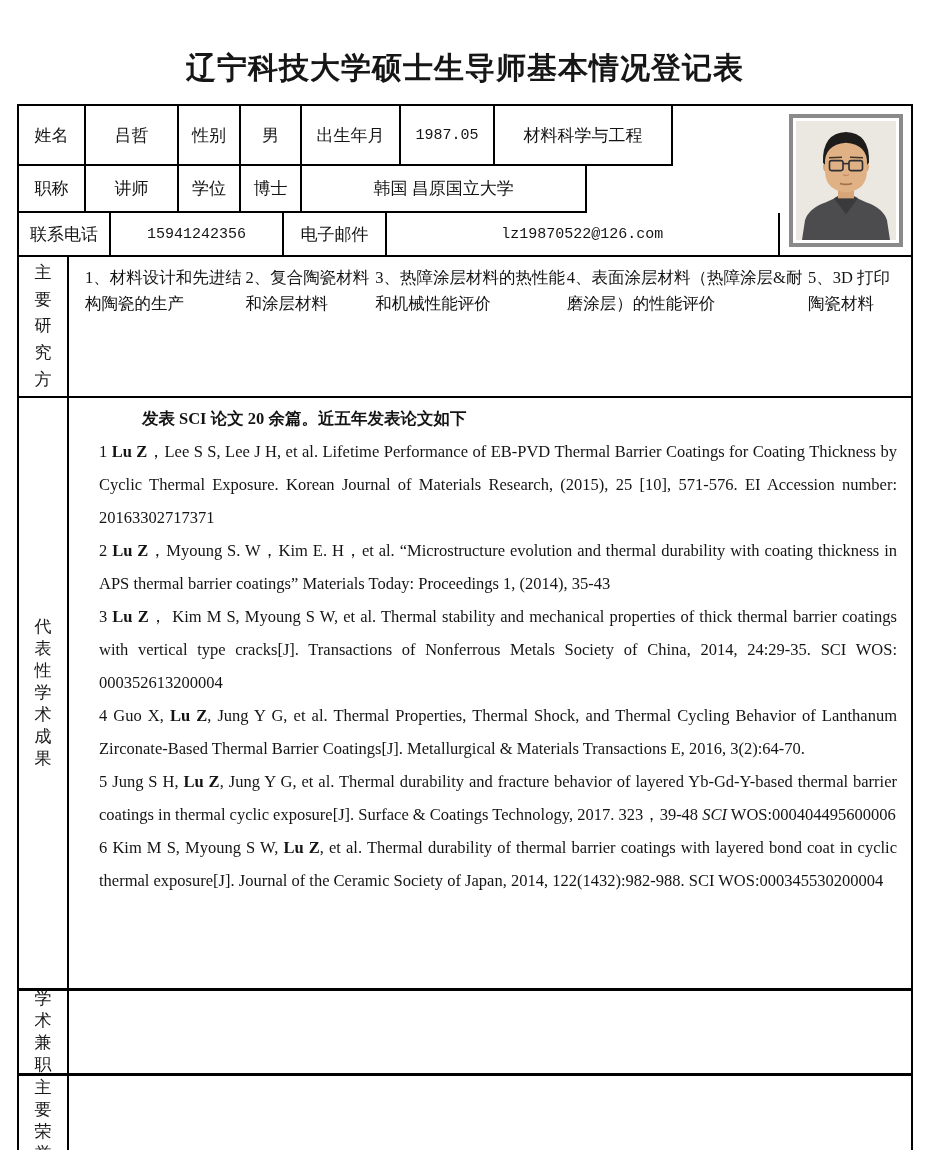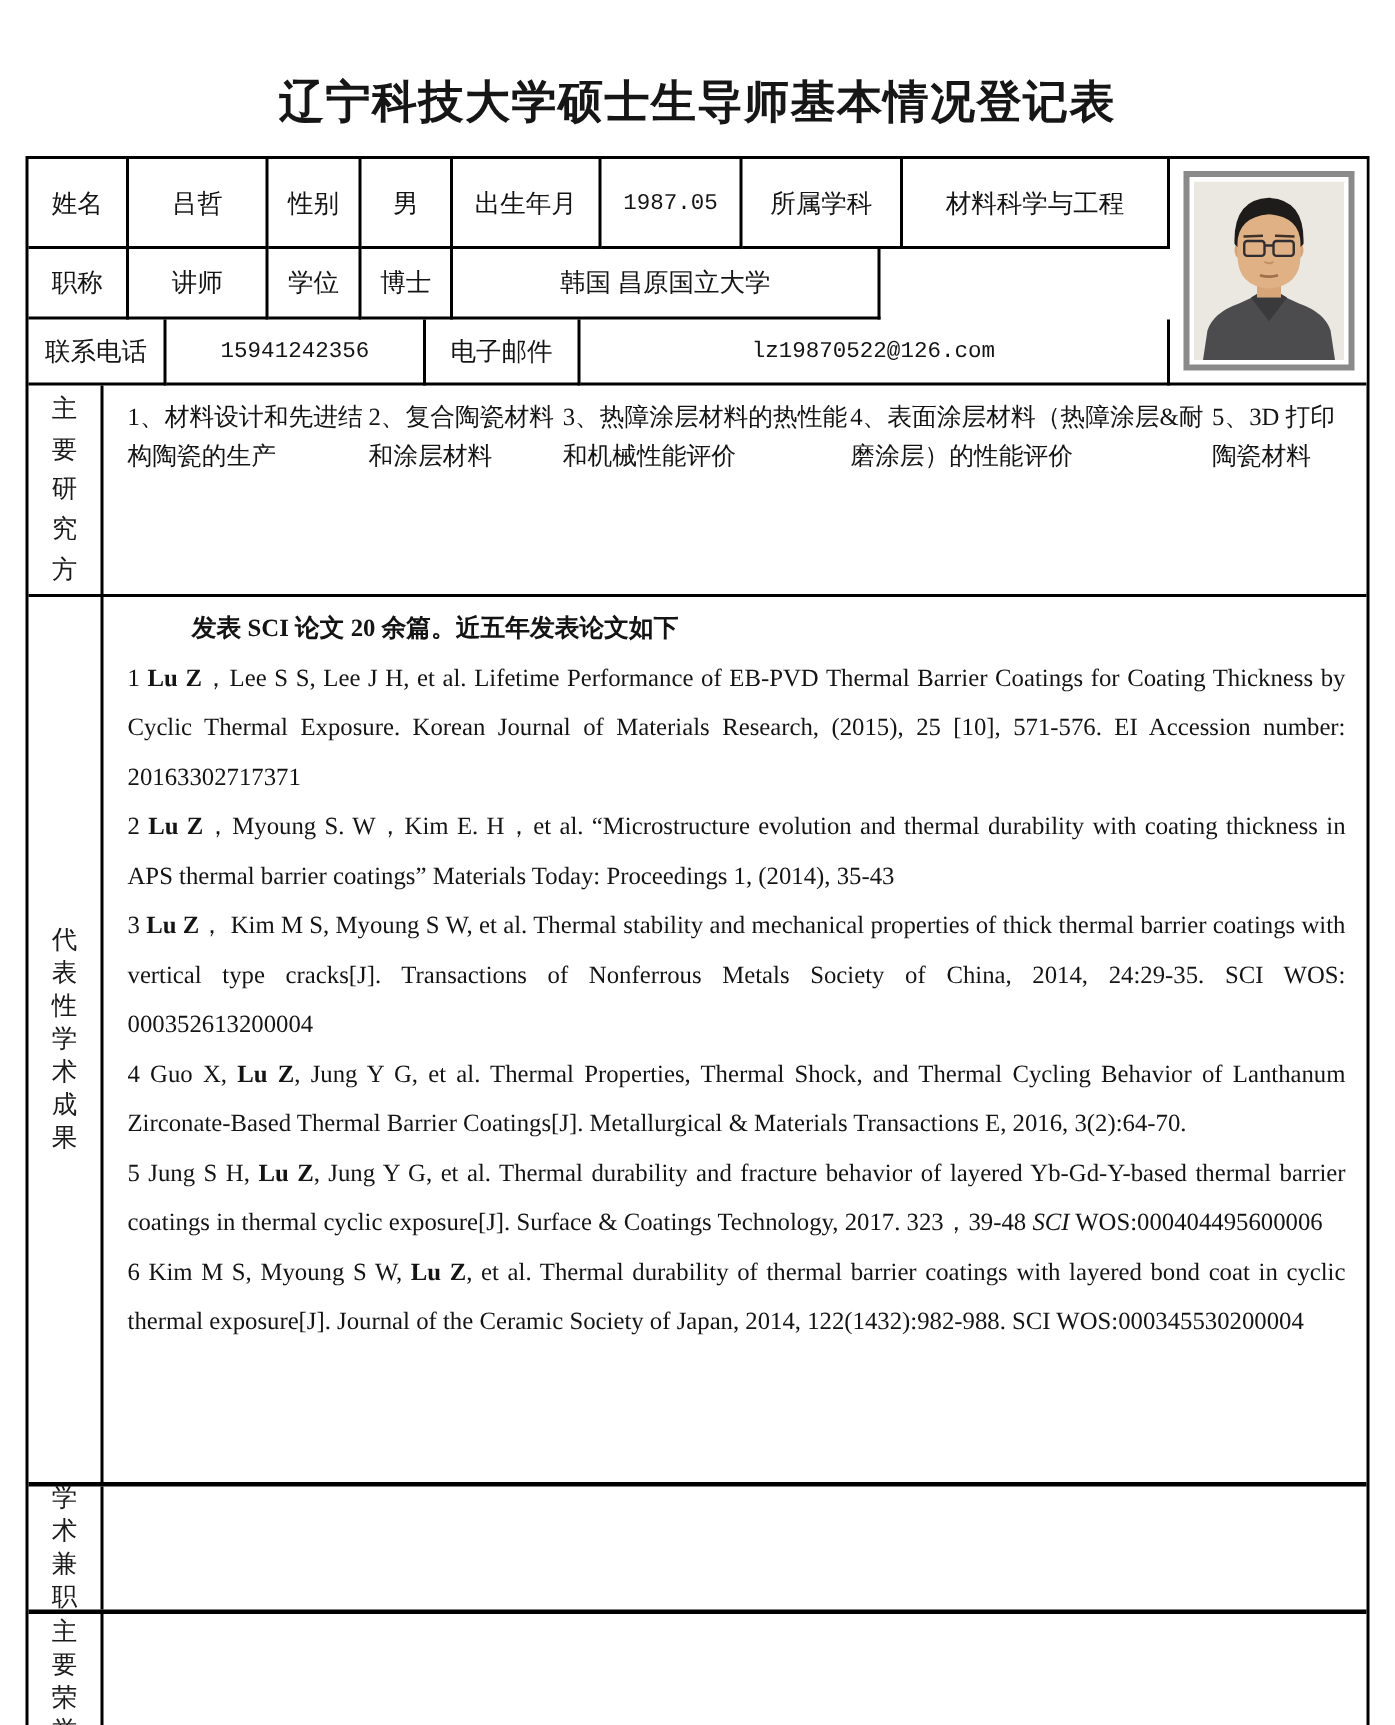--- a/index.html
+++ b/index.html
@@ -54,21 +54,21 @@
   .sec-research { height:141px; }
   .sec-achievements { height:593px; border-bottom:3px solid #000; }
   .sec-positions { height:85px; border-bottom:3px solid #000; }
   .sec-honors { height:90px; }
   .research-content {
     flex:1; padding:8px 10px 6px 16px;
     display:flex; justify-content:space-around;
     font-size:16.5px; line-height:26px; text-align:left;
   }
   .ach-content {
-    flex:1; padding:4px 14px 0 16px; font-size:16.5px;
+    flex:1; padding:4px 14px 0 30px; font-size:16.5px;
     text-align:justify; overflow:hidden;
   }
   .ach-intro { font-weight:bold; text-indent:2.6em; line-height:33px; }
   .pub { line-height:33px; }
   .empty-content { flex:1; }
 </style>
 </head>
 <body>
 
 <div class="page">
@@ -80,21 +80,20 @@
     <div class="top-section">
       <div class="top-left">
 
         <div class="row r1">
           <div class="cell w67">姓名</div>
           <div class="cell w93">吕哲</div>
           <div class="cell w62">性别</div>
           <div class="cell w61">男</div>
           <div class="cell w99">出生年月</div>
           <div class="cell w94 mono">1987.05</div>
-          <div class="cell w107">所属学科</div>
           <div class="cell w178 last">材料科学与工程</div>
         </div>
 
         <div class="row r2">
           <div class="cell w67">职称</div>
           <div class="cell w93">讲师</div>
           <div class="cell w62">学位</div>
           <div class="cell w61">博士</div>
           <div class="cell w285 last">韩国 昌原国立大学</div>
         </div>

